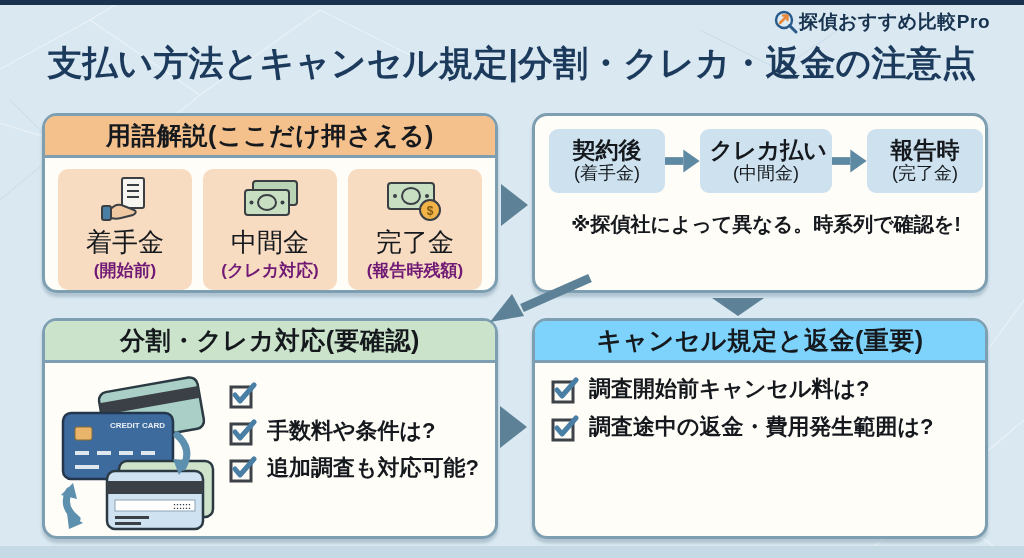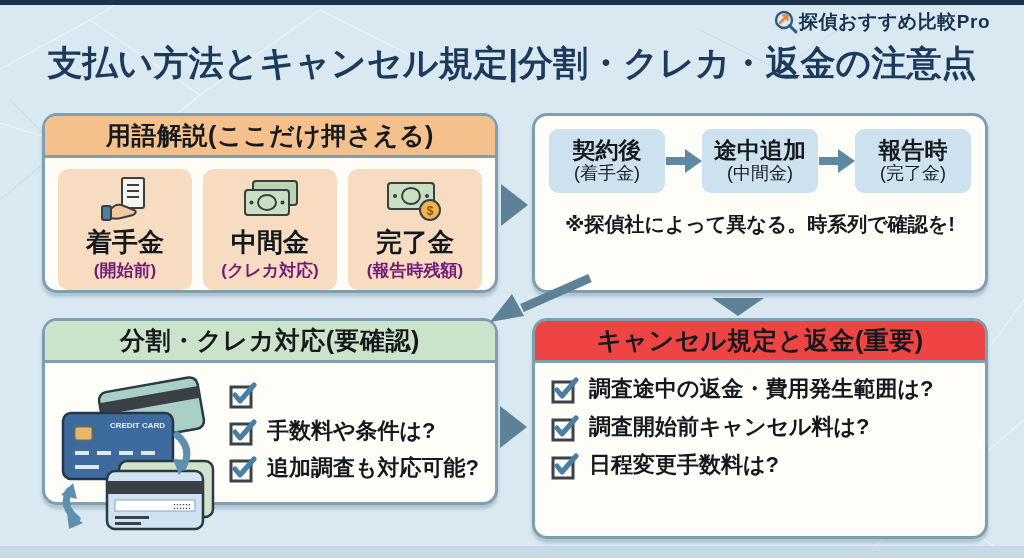--- a/index.html
+++ b/index.html
@@ -25,39 +25,39 @@
     box-shadow:0 4px 3px rgba(100,130,150,.35);box-sizing:border-box;
   }
   .panel-header{
     height:39px;display:flex;align-items:center;justify-content:center;
     border-bottom:3px solid #7e9fb1;border-radius:11px 11px 0 0;
     font-size:25px;font-weight:bold;color:#15191d;letter-spacing:.5px;
   }
   .ph-terms{background:#f4c08c;}
   .ph-timing{background:#bfdcea;}
   .ph-install{background:#cbe3ca;}
-  .ph-cancel{background:#ef4444;}
+  .ph-cancel{background:#7dd3fc;}
 
   .p-terms{left:42px;top:113px;width:456px;height:180px;}
   .p-timing{left:532px;top:113px;width:456px;height:180px;}
-  .p-install{left:42px;top:318px;width:456px;height:187px;}
+  .p-install{left:42px;top:318px;width:456px;height:221px;}
   .p-cancel{left:532px;top:318px;width:456px;height:221px;}
 
   
   .terms-body{display:flex;gap:11px;padding:11px 13px 13px 13px;}
   .term-card{
     flex:1;background:#f8dcc2;border-radius:10px;display:flex;flex-direction:column;
     align-items:center;justify-content:flex-start;padding:7px 2px 8px 2px;
   }
   .term-icon{height:52px;display:flex;align-items:center;justify-content:center;}
-  .term-name{font-size:26px;font-weight:bold;color:#15191d;line-height:1.1;}
+  .term-name{font-size:26px;font-weight:normal;color:#15191d;line-height:1.1;}
   .term-note{font-size:17px;font-weight:bold;color:#701a75;margin-top:2px;white-space:nowrap;}
 
   
-  .timing-body{padding:13px 14px 0 14px;}
+  .timing-body{padding:13px 2px 0 14px;}
   .timing-row{display:flex;align-items:center;justify-content:space-between;}
   .step-box{
     background:#cde1ee;border-radius:9px;padding:8px 10px;text-align:center;min-width:96px;
   }
   .step-label{font-size:23px;font-weight:bold;color:#15191d;line-height:1.15;white-space:nowrap;}
   .step-note{font-size:18px;font-weight:normal;color:#15191d;line-height:1.2;white-space:nowrap;}
   .timing-caution{
     margin-top:18px;text-align:center;font-size:20px;font-weight:bold;color:#15191d;white-space:nowrap;
   }
 
@@ -173,21 +173,21 @@
       <div class="timing-row">
         <div class="step-box">
           <div class="step-label">契約後</div>
           <div class="step-note">(着手金)</div>
         </div>
         <svg width="36" height="30" viewBox="0 0 36 30">
           <rect x="0" y="11" width="19" height="8" fill="#5d89a3"></rect>
           <polygon points="19,3 36,15 19,27" fill="#5d89a3"></polygon>
         </svg>
         <div class="step-box">
-          <div class="step-label">途中追加</div>
+          <div class="step-label">クレカ払い</div>
           <div class="step-note">(中間金)</div>
         </div>
         <svg width="36" height="30" viewBox="0 0 36 30">
           <rect x="0" y="11" width="19" height="8" fill="#5d89a3"></rect>
           <polygon points="19,3 36,15 19,27" fill="#5d89a3"></polygon>
         </svg>
         <div class="step-box">
           <div class="step-label">報告時</div>
           <div class="step-note">(完了金)</div>
         </div>
@@ -260,35 +260,28 @@
   </div>
 
   <div class="panel p-cancel">
     <div class="panel-header ph-cancel">キャンセル規定と返金(重要)</div>
     <div class="cancel-body">
       <div class="check-row">
         <svg class="checkbox" width="28" height="27" viewBox="0 0 28 27">
           <rect x="2" y="5" width="20" height="20" fill="none" stroke="#3c4247" stroke-width="3"></rect>
           <path d="M6,13 L11,19 L25,3" fill="none" stroke="#4a7fa5" stroke-width="5" stroke-linecap="round" stroke-linejoin="round"></path>
         </svg>
-        <div class="cancel-text">調査途中の返金・費用発生範囲は?</div>
+        <div class="cancel-text">調査開始前キャンセル料は?</div>
       </div>
       <div class="check-row">
         <svg class="checkbox" width="28" height="27" viewBox="0 0 28 27">
           <rect x="2" y="5" width="20" height="20" fill="none" stroke="#3c4247" stroke-width="3"></rect>
           <path d="M6,13 L11,19 L25,3" fill="none" stroke="#4a7fa5" stroke-width="5" stroke-linecap="round" stroke-linejoin="round"></path>
         </svg>
-        <div class="cancel-text">調査開始前キャンセル料は?</div>
-      </div>
-      <div class="check-row">
-        <svg class="checkbox" width="28" height="27" viewBox="0 0 28 27">
-          <rect x="2" y="5" width="20" height="20" fill="none" stroke="#3c4247" stroke-width="3"></rect>
-          <path d="M6,13 L11,19 L25,3" fill="none" stroke="#4a7fa5" stroke-width="5" stroke-linecap="round" stroke-linejoin="round"></path>
-        </svg>
-        <div class="cancel-text">日程変更手数料は?</div>
+        <div class="cancel-text">調査途中の返金・費用発生範囲は?</div>
       </div>
     </div>
   </div>
 
   <div class="arrow-right ar1"></div>
   <div class="arrow-right ar2"></div>
   <div class="arrow-down"></div>
   <svg class="arrow-diag" width="120" height="58" viewBox="0 0 120 58">
     <line x1="112" y1="8" x2="44" y2="38" stroke="#5d8196" stroke-width="9"></line>
     <polygon points="12,52 46,46 34,24" fill="#5d8196"></polygon>

